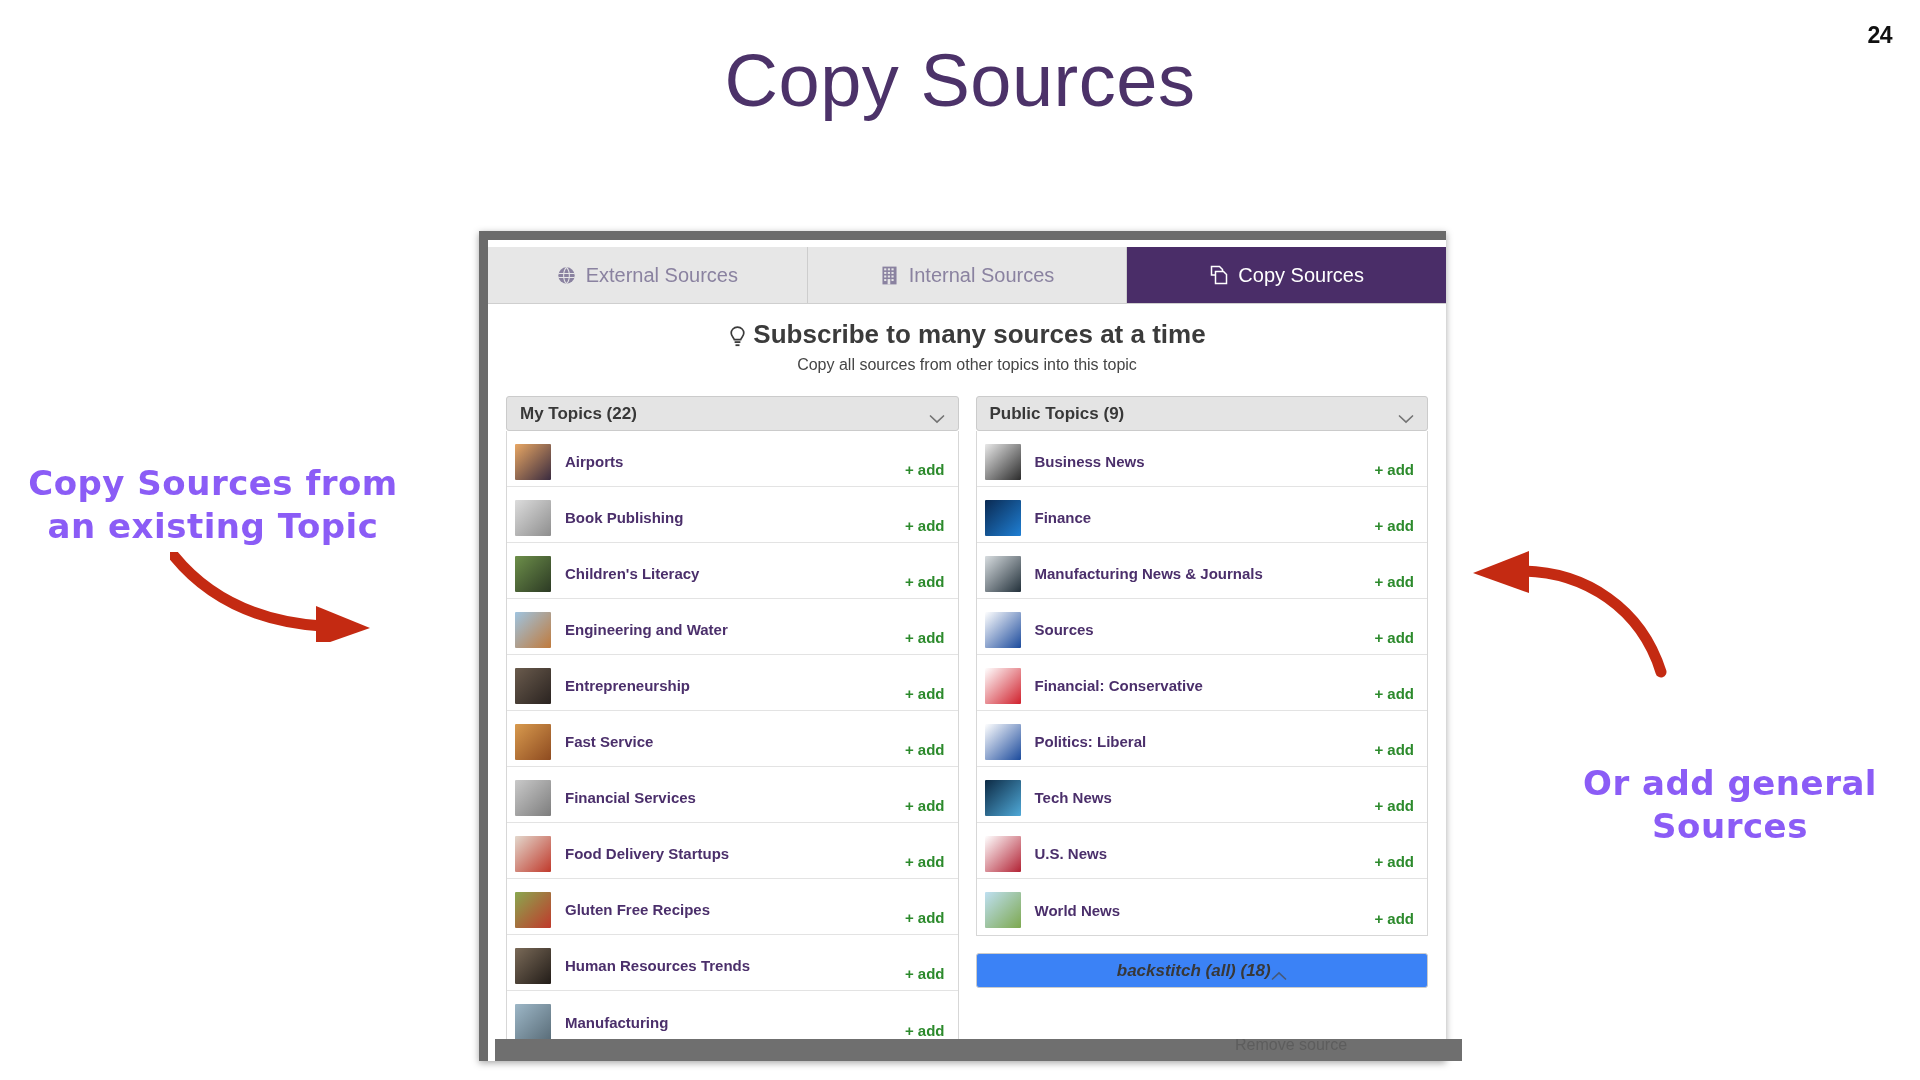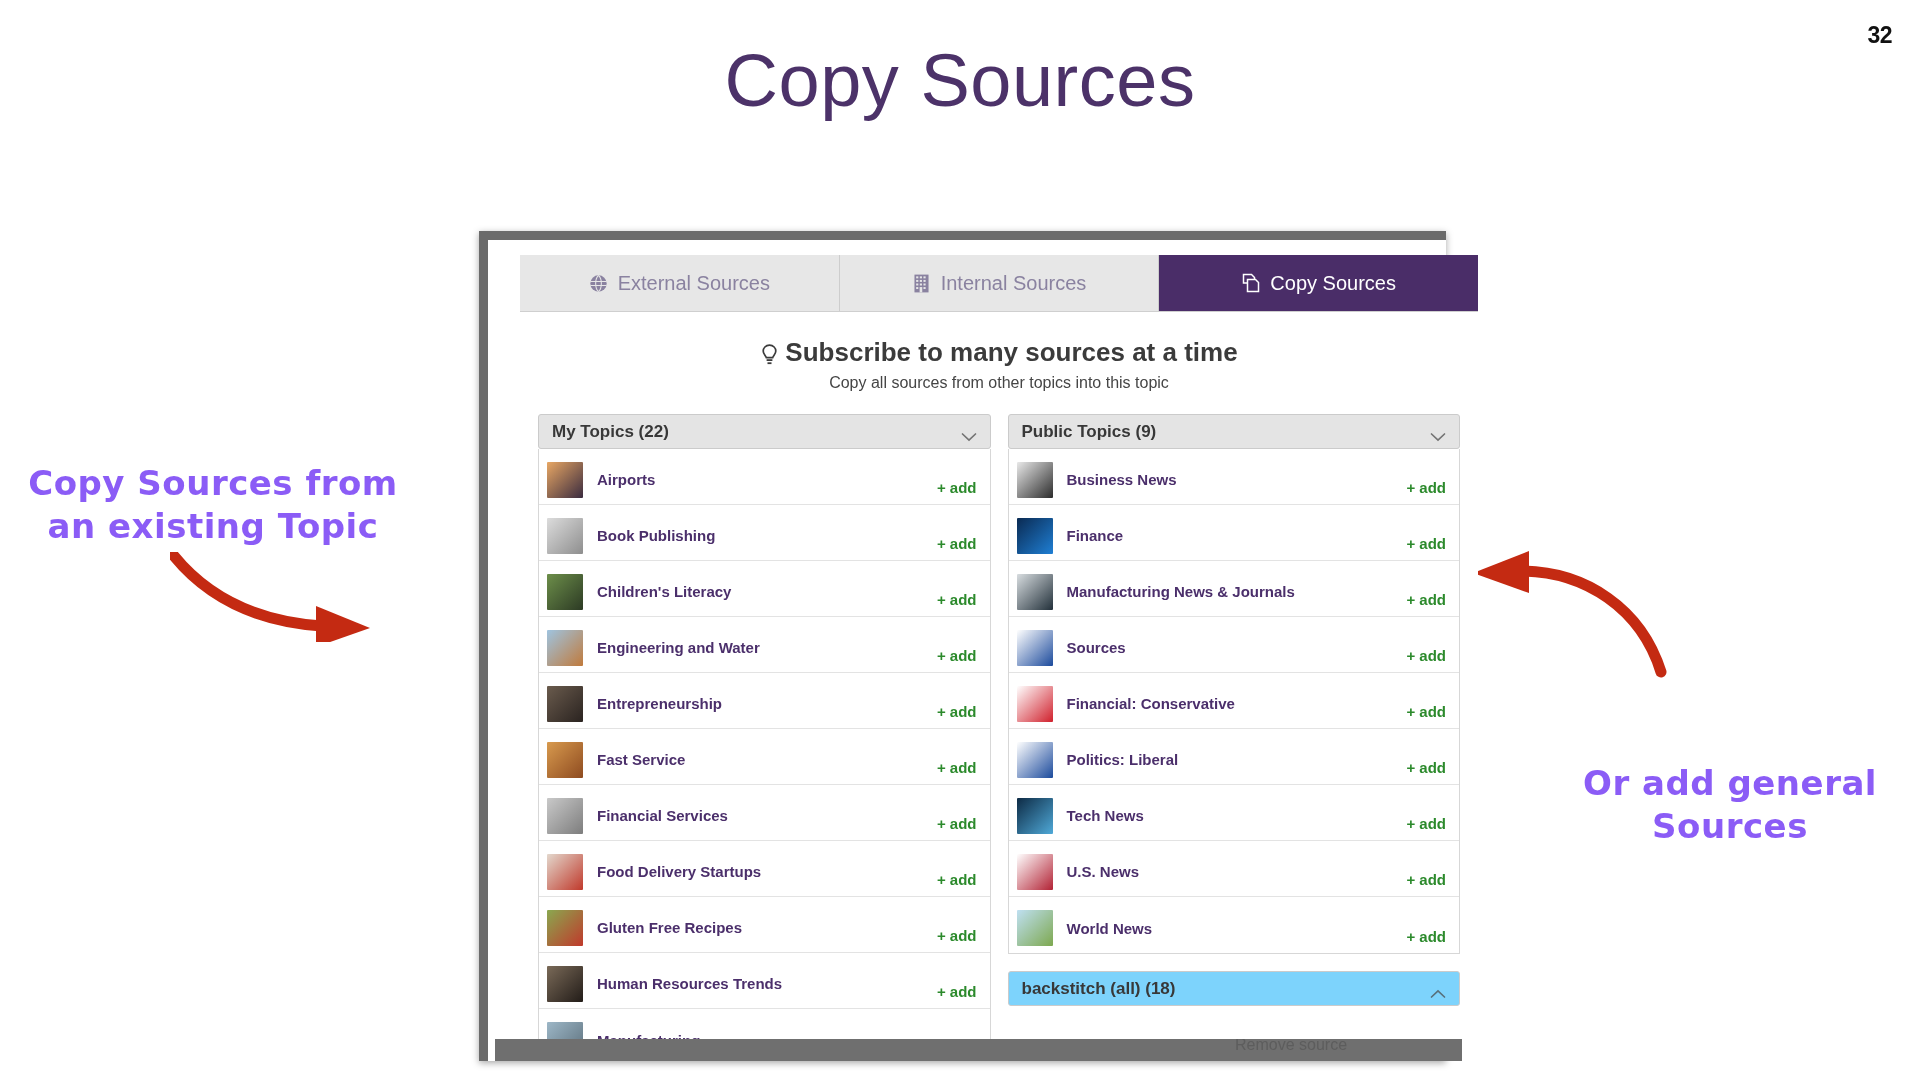--- a/index.html
+++ b/index.html
@@ -76,26 +76,25 @@
     position: absolute;
     left: 740px;
     top: -3px;
     font-size: 16px;
     color: #5d5d5d;
     white-space: nowrap;
   }
   .win-inner {
     position: absolute;
     left: 9px;
-    top: 24px;
+    top: 16px;
     width: 958px;
     height: 799px;
     background: #ffffff;
     overflow: hidden;
-    margin-left: 32px;
   }
 
   
   .tabbar {
     display: flex;
     width: 958px;
     height: 56px;
     background: #e7e7e7;
     border-bottom: 1px solid #cfcfcf;
   }
@@ -123,21 +122,21 @@
     align-items: center;
     justify-content: center;
     width: 20px;
     height: 20px;
   }
   .tab .ticon svg { display:block; }
 
   
   .panel-head {
     text-align: center;
-    padding-top: 25px;
+    padding-top: 15px;
   }
   .panel-head h2 {
     margin: 0;
     font-size: 26px;
     font-weight: bold;
     color: #3b3b3b;
     display: flex;
     align-items: center;
     justify-content: center;
     gap: 7px;
@@ -221,33 +220,34 @@
     font-size: 15px;
     font-weight: bold;
     color: #2c8a2c;
     cursor: pointer;
     user-select: none;
   }
 
   .group-foot {
     display: flex;
     align-items: center;
-    justify-content: space-between;
+    justify-content: center;
     height: 35px;
     margin-top: 17px;
     padding: 0 13px;
     box-sizing: border-box;
-    background: #7dd3fc;
+    background: #3b82f6;
     border: 1px solid #cbcbcb;
     border-radius: 3px;
     font-size: 17px;
     font-weight: bold;
     color: #383838;
     cursor: pointer;
     user-select: none;
+    font-style: italic;
   }
 
   
   .annot {
     position: absolute;
     color: #8b5cf6;
     font-family: "DejaVu Sans", sans-serif;
     font-weight: bold;
     font-size: 34px;
     line-height: 1.27;
@@ -259,21 +259,21 @@
 
   .arrow-svg { position: absolute; }
   #arrow-left  { left: 170px;  top: 552px; }
   #arrow-right { left: 1465px; top: 548px; }
 </style>
 </head>
 <body>
 
 <div id="slide">
 
-  <div class="slide-number">32</div>
+  <div class="slide-number">24</div>
   <div class="slide-title">Copy Sources</div>
 
   <div class="annot" id="annot-left">Copy Sources from<br>an existing Topic</div>
   <svg class="arrow-svg" id="arrow-left" width="210" height="90" viewBox="0 0 210 90">
     <path d="M4 4 C 40 48, 92 70, 152 74" stroke="#c42a12" stroke-width="11" fill="none" stroke-linecap="round"></path>
     <path d="M146 54 L 200 76 L 146 95 Z" fill="#c42a12"></path>
   </svg>
 
   <svg class="arrow-svg" id="arrow-right" width="215" height="130" viewBox="0 0 215 130">
     <path d="M58 23 C 120 24, 176 60, 196 124" stroke="#c42a12" stroke-width="11" fill="none" stroke-linecap="round"></path>

